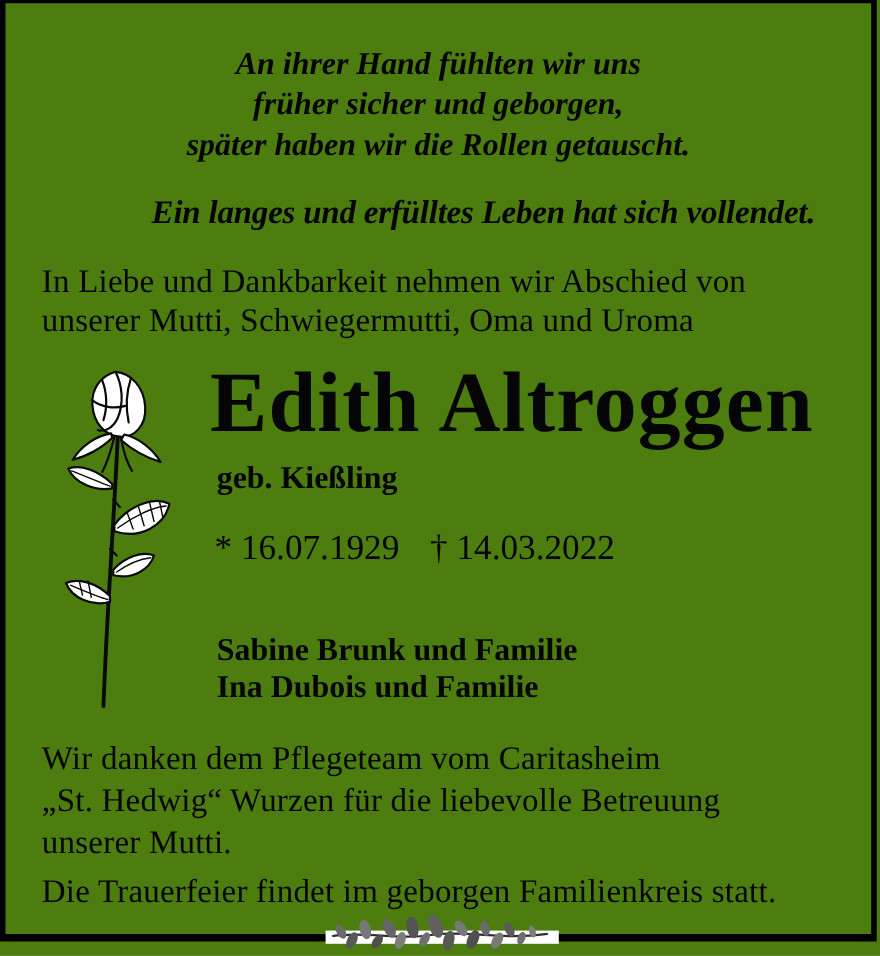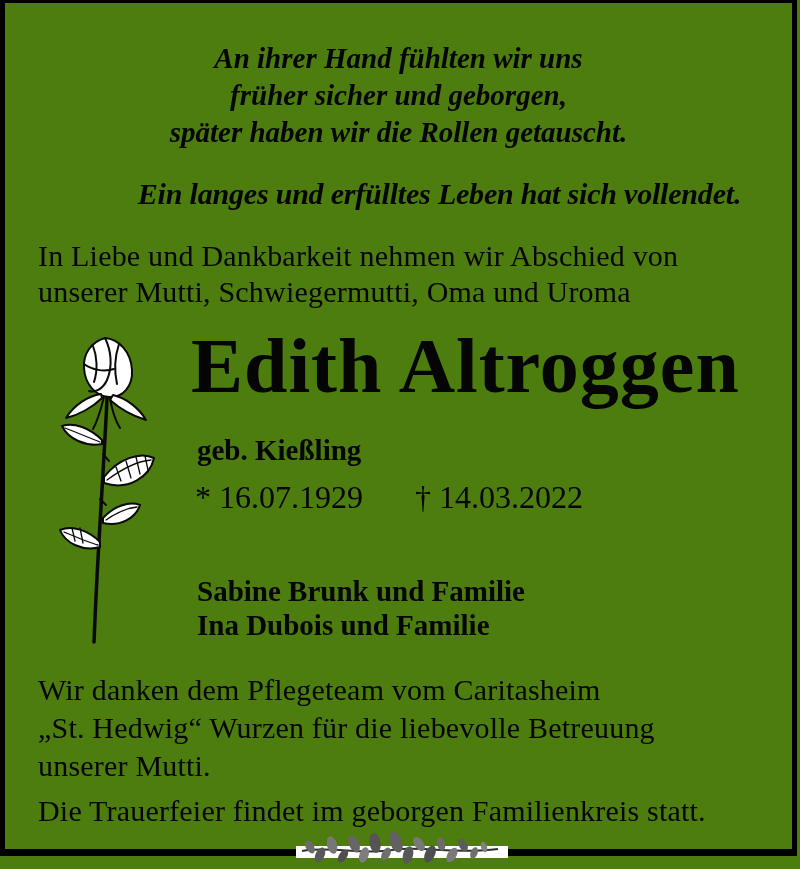--- a/index.html
+++ b/index.html
@@ -15,23 +15,23 @@
   .verse{top:40px;font-size:29px;line-height:37px;font-weight:bold;font-style:italic;}
   .epigraph{top:177px;font-size:30px;font-weight:bold;font-style:italic;letter-spacing:-0.2px;padding-left:41px;}
   .para{position:absolute;left:38px;font-size:30px;line-height:36px;letter-spacing:0.2px;}
   .intro{top:238px;}
   .thanks{top:671px;line-height:38px;}
   .funeral{top:793px;}
   .name{
     position:absolute;left:191px;top:327px;font-size:78px;line-height:78px;
     font-weight:bold;letter-spacing:1px;white-space:nowrap;text-align:center;
   }
-  .maiden{position:absolute;left:197px;top:434px;font-size:29px;font-weight:bold;}
+  .maiden{position:absolute;left:197px;top:419px;font-size:29px;font-weight:bold;}
   .dates{position:absolute;left:195px;top:479px;font-size:32px;white-space:nowrap;}
-  .dates .death{margin-left:44px;}
+  .dates .death{margin-left:20px;}
   .trauer-heading{position:absolute;left:197px;top:541px;font-size:29px;}
   .mourners{position:absolute;left:197px;top:574px;font-size:29px;line-height:34px;font-weight:bold;}
   .rose{position:absolute;left:46px;top:334px;width:114px;height:316px;}
   .border-gap-mask{position:absolute;left:296px;top:846px;width:212px;height:12px;background:#fff;}
   .garland{position:absolute;left:298px;top:829px;width:204px;height:40px;}
   .block-line{display:block;}
 </style>
 </head>
 <body>
 

